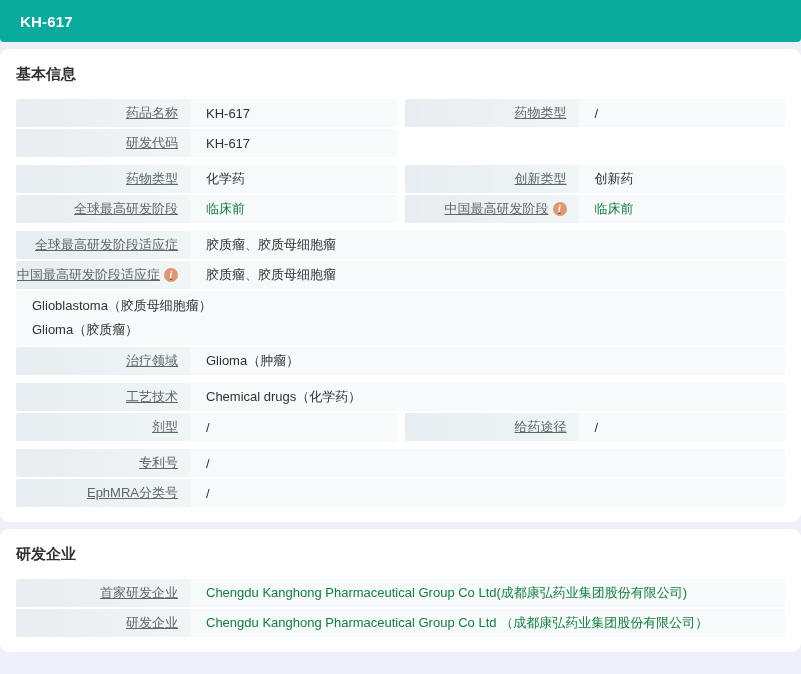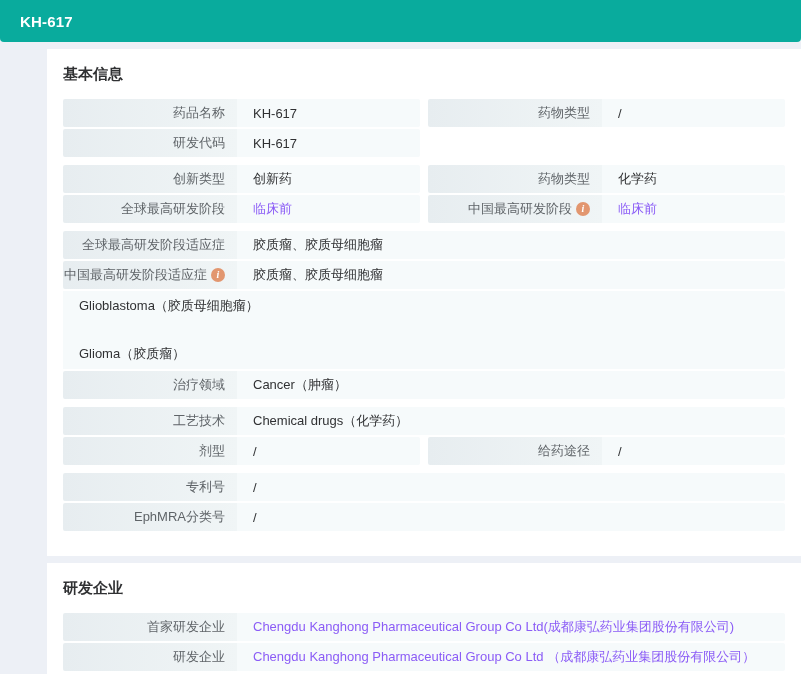--- a/index.html
+++ b/index.html
@@ -13,56 +13,56 @@
   .topbar {
     height:42px;
     background:#09ab9d;
     border-radius:0 0 4px 4px;
     display:flex; align-items:center;
     padding-left:20px;
   }
   .topbar .title { color:#ffffff; font-size:15px; font-weight:bold; letter-spacing:.2px; }
   .card {
     background:#ffffff;
-    border-radius:0;
+    border-radius:9px;
     margin-top:7px;
-    padding:14px 16px 25px 16px;
-    margin-left:47px;
+    padding:14px 16px 15px 16px;
   }
   .card h2 { font-size:15px; font-weight:bold; color:#303133; margin:2px 0 15px 0; }
   .group { margin-bottom:8px; }
   .group:last-child { margin-bottom:0; }
   .row { display:flex; gap:8px; margin-bottom:2px; }
   .row:last-child { margin-bottom:0; }
   .pair { display:flex; min-height:28px; }
   .pair.half { width:calc(50% - 4px); }
   .pair.full { width:100%; }
   .pair.empty { background:transparent; }
   .lbl {
     width:174px; flex:0 0 174px;
     background:linear-gradient(90deg,#e7edf0 0%,#f0f5f6 100%);
     border-radius:2px 0 0 2px;
     display:flex; align-items:center; justify-content:flex-end;
     gap:4px;
     padding-right:12px;
     color:#5f6468;
     text-align:left;
+    text-decoration:underline;
   }
   .val {
     flex:1;
     background:#f6fafb;
     border-radius:0 2px 2px 0;
     display:flex; align-items:center;
     padding-left:16px;
     color:#303133;
   }
-  .val.multi { flex-direction:column; align-items:flex-start; justify-content:center; padding:3px 0 3px 16px;gap:24px; }
+  .val.multi { flex-direction:column; align-items:flex-start; justify-content:center; padding:3px 0 3px 16px; }
   .val.multi div { line-height:24px; }
   .row.tall .pair { min-height:52px; }
-  .link { color:#8b5cf6; cursor:pointer; text-decoration:none; }
+  .link { color:#15803d; cursor:pointer; text-decoration:none; }
   .info-icon {
     width:14px; height:14px; border-radius:50%;
     background:#e2966f; color:#ffffff;
     display:inline-flex; align-items:center; justify-content:center;
     font-family:"Liberation Serif","DejaVu Serif",serif;
     font-style:italic; font-weight:bold; font-size:10px; line-height:1;
     cursor:pointer; flex:0 0 14px;
   }
   .target-link-box {
     width:18px; height:18px;
@@ -100,26 +100,26 @@
         <div class="lbl">研发代码</div>
         <div class="val">KH-617</div>
       </div>
       <div class="pair half empty"></div>
     </div>
   </div>
 
   <div class="group">
     <div class="row">
       <div class="pair half">
+        <div class="lbl">药物类型</div>
+        <div class="val">化学药</div>
+      </div>
+      <div class="pair half">
         <div class="lbl">创新类型</div>
         <div class="val">创新药</div>
-      </div>
-      <div class="pair half">
-        <div class="lbl">药物类型</div>
-        <div class="val">化学药</div>
       </div>
     </div>
     <div class="row">
       <div class="pair half">
         <div class="lbl">全球最高研发阶段</div>
         <div class="val">
           <span class="link">临床前</span>
         </div>
       </div>
       <div class="pair half">
@@ -154,21 +154,21 @@
       <div class="pair full">
         <div class="val multi">
           <div>Glioblastoma（胶质母细胞瘤）</div>
           <div>Glioma（胶质瘤）</div>
         </div>
       </div>
     </div>
     <div class="row">
       <div class="pair full">
         <div class="lbl">治疗领域</div>
-        <div class="val">Cancer（肿瘤）</div>
+        <div class="val">Glioma（肿瘤）</div>
       </div>
     </div>
   </div>
 
   <div class="group">
     <div class="row">
       <div class="pair full">
         <div class="lbl">工艺技术</div>
         <div class="val">Chemical drugs（化学药）</div>
       </div>

